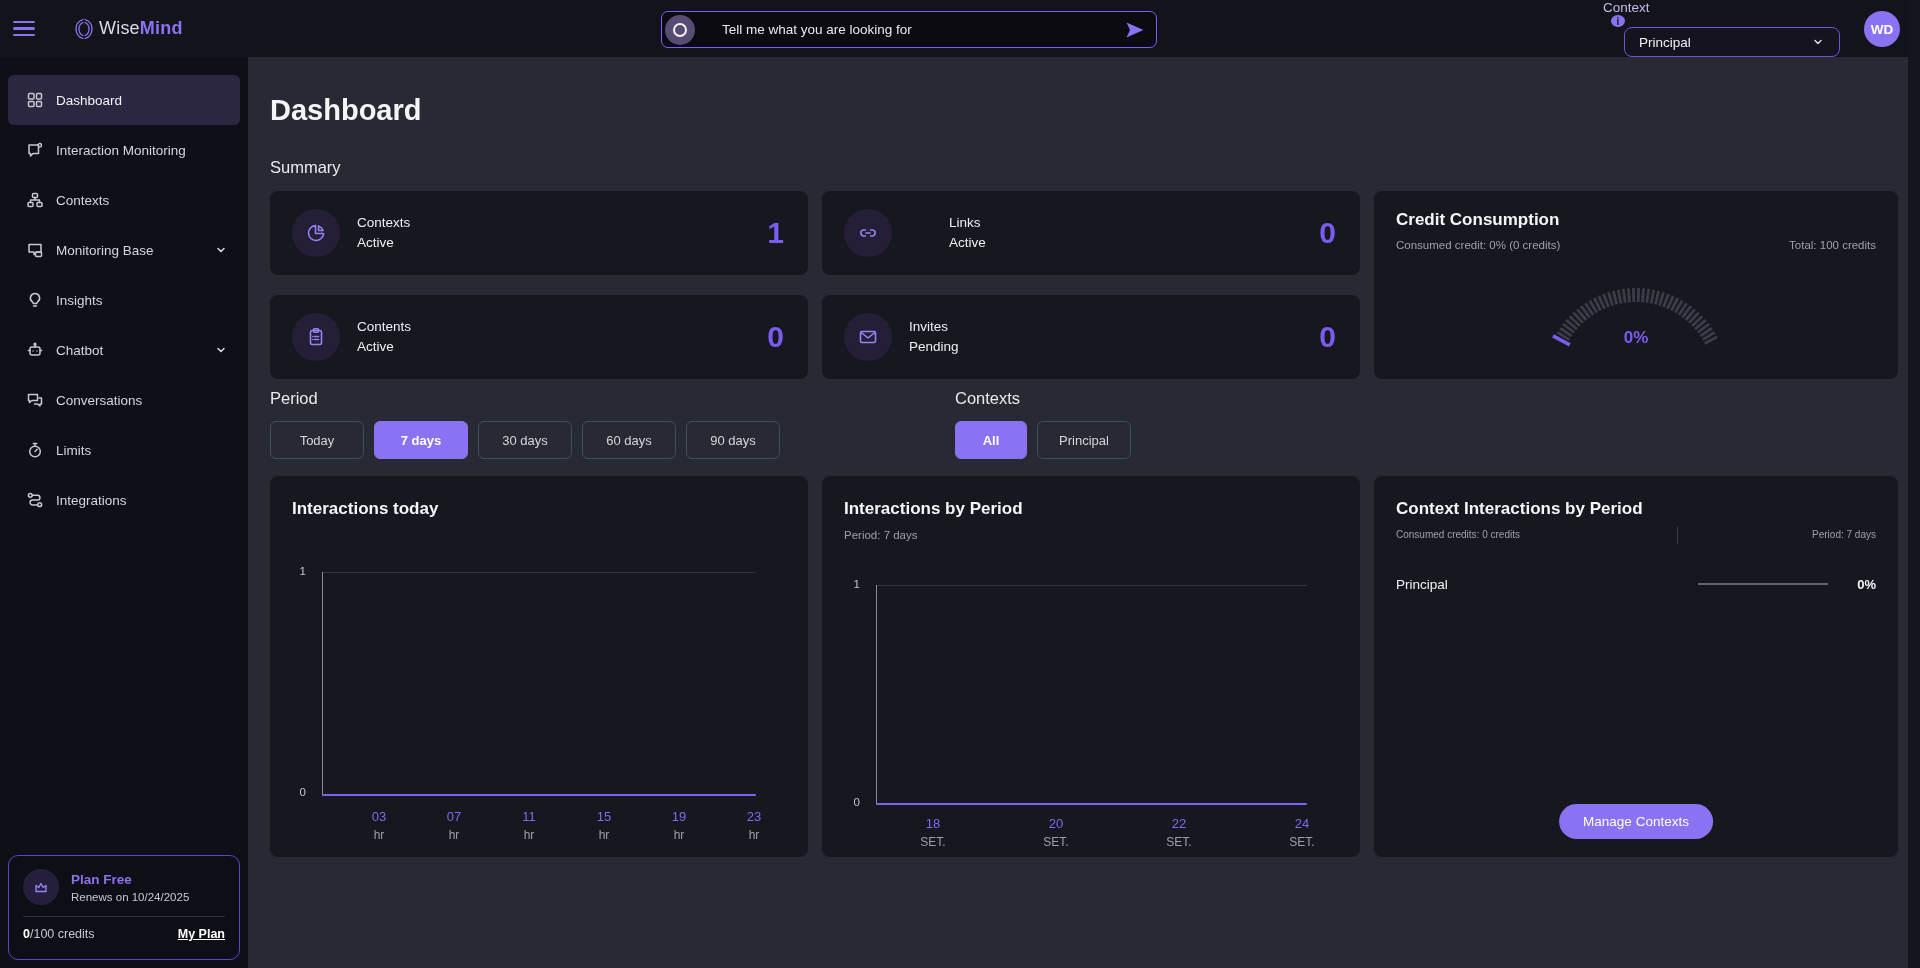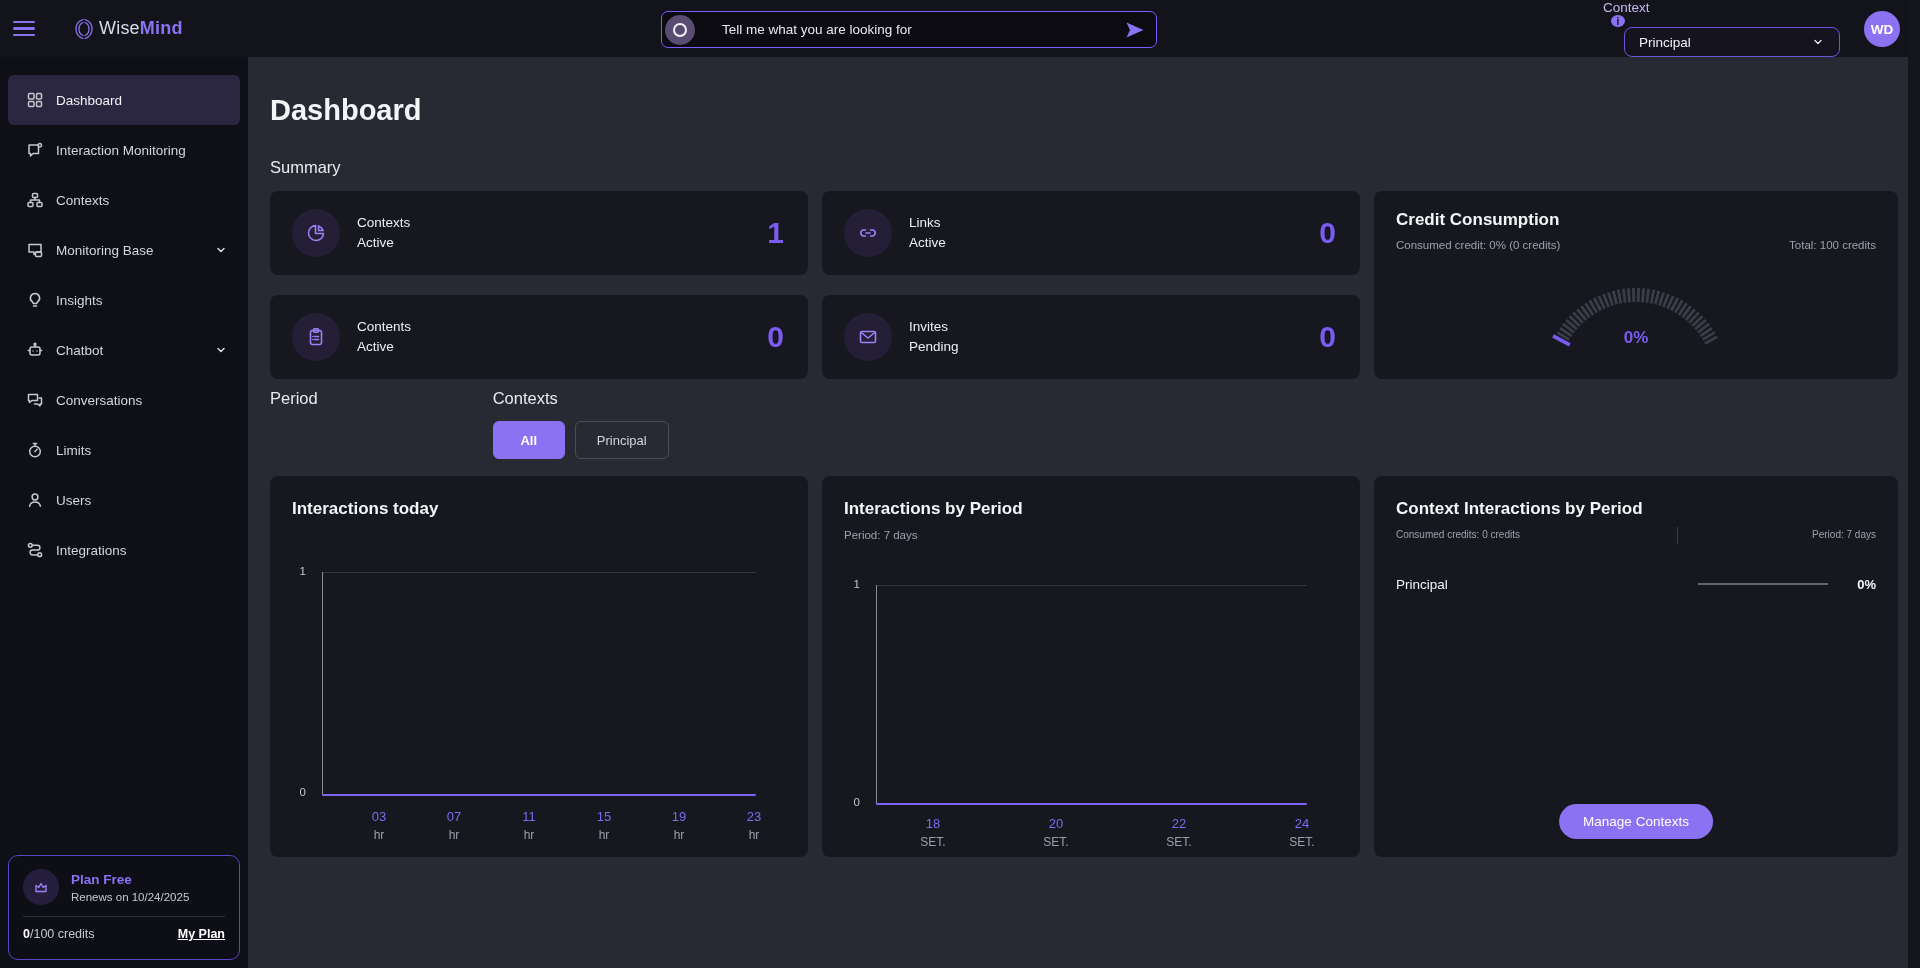--- a/index.html
+++ b/index.html
@@ -218,27 +218,20 @@
     </div>
     <div class="nav-item">
       <svg class="nicon str" viewBox="0 0 18 18">
           <circle cx="9" cy="10.5" r="5.3"></circle>
           <path d="M7.3 2.5h3.4M9 2.5v2.2M9 10.5l2.2-2.2"></path>
         </svg>
       <span class="nlabel">Limits</span>
     </div>
     <div class="nav-item">
       <svg class="nicon str" viewBox="0 0 18 18">
-          <circle cx="9" cy="6" r="2.9"></circle>
-          <path d="M3.6 15.3c.5-3 2.5-4.4 5.4-4.4s4.9 1.4 5.4 4.4"></path>
-        </svg>
-      <span class="nlabel">Users</span>
-    </div>
-    <div class="nav-item">
-      <svg class="nicon str" viewBox="0 0 18 18">
           <circle cx="4.3" cy="4.3" r="1.9"></circle>
           <circle cx="13.7" cy="13.7" r="1.9"></circle>
           <path d="M6.4 4.3h5.1a2.4 2.4 0 0 1 0 4.8H6.5a2.4 2.4 0 0 0 0 4.8h5"></path>
         </svg>
       <span class="nlabel">Integrations</span>
     </div>
   </div>
 
   <div class="plan-card">
     <div class="plan-top">
@@ -274,21 +267,21 @@
             <path d="M13.5 3.9a7.5 7.5 0 0 1 4.6 4.6h-4.6z"></path>
           </svg>
         </div>
       <div class="sum-label">
           <div>Contexts</div>
           <div>Active</div>
         </div>
       <div class="sum-value">1</div>
     </div>
 
-    <div class="sum-card" style="grid-column:2; grid-row:1;">
+    <div class="sum-card" style="grid-column:2; grid-row:1;gap:40px;">
       <div class="sum-icon">
           <svg class="pstr" width="22" height="22" viewBox="0 0 22 22">
             <path d="M9 11h4"></path>
             <path d="M8.5 8H6.8a3 3 0 0 0 0 6h1.7"></path>
             <path d="M13.5 8h1.7a3 3 0 0 1 0 6h-1.7"></path>
           </svg>
         </div>
       <div class="sum-label">
           <div>Links</div>
           <div>Active</div>
@@ -376,20 +369,27 @@
             <line x1="188.9" y1="81.4" x2="201.2" y2="74.8" stroke="#3b3c47" stroke-width="2.8"></line>
           </svg>
         <div class="gauge-value">0%</div>
       </div>
     </div>
   </div>
 
   <div class="filters-row">
     <div>
       <div class="section-heading">Period</div>
+      <div class="btn-row">
+        <button class="fbtn">Today</button>
+        <button class="fbtn active">7 days</button>
+        <button class="fbtn">30 days</button>
+        <button class="fbtn">60 days</button>
+        <button class="fbtn">90 days</button>
+      </div>
     </div>
     <div class="ctx-group">
       <div class="section-heading">Contexts</div>
       <div class="btn-row">
         <button class="fbtn ctx-all active">All</button>
         <button class="fbtn">Principal</button>
       </div>
     </div>
   </div>
 

